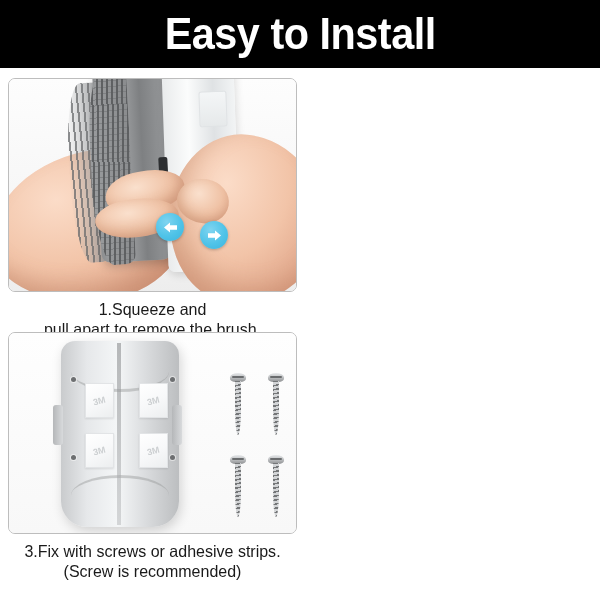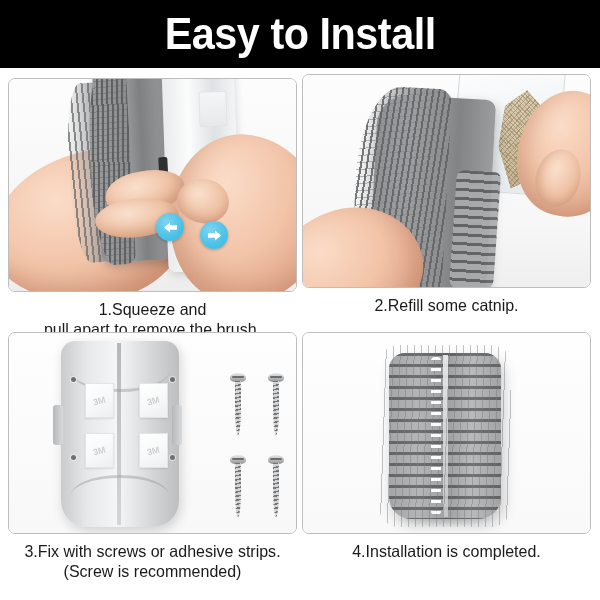--- a/index.html
+++ b/index.html
@@ -384,36 +384,20 @@
             <polygon points="14,6.5 8,1.5 8,4.3 1,4.3 1,8.7 8,8.7 8,11.5" fill="#ffffff"></polygon>
           </svg>
         </div>
       </div>
       <div class="caption">
         <span class="line">1.Squeeze and</span>
         <span class="line">pull apart to remove the brush.</span>
       </div>
     </div>
 
-    <div class="cell cell-2">
-      <div class="photo">
-        <div class="p2-bg"></div>
-        <div class="p2-bag"></div>
-        <div class="p2-catnip"></div>
-        <div class="p2-body"></div>
-        <div class="p2-bristles"></div>
-        <div class="p2-vents"></div>
-        <div class="skin p2-hand"></div>
-        <div class="skin p2-handR"></div>
-        <div class="skin-soft p2-thumb"></div>
-      </div>
-      <div class="caption">
-        <span class="line">2.Refill some catnip.</span>
-      </div>
-    </div>
 
     <div class="cell cell-3">
       <div class="photo">
         <div class="p3-bg"></div>
         <div class="p3-bracket"></div>
         <div class="p3-arc-top"></div>
         <div class="p3-arc-bottom"></div>
         <div class="p3-ridge"></div>
         <div class="p3-tab p3-tab-l"></div>
         <div class="p3-tab p3-tab-r"></div>
@@ -455,29 +439,15 @@
           <div class="screw-slot"></div>
           <div class="screw-shaft"></div>
         </div>
       </div>
       <div class="caption">
         <span class="line">3.Fix with screws or adhesive strips.</span>
         <span class="line">(Screw is recommended)</span>
       </div>
     </div>
 
-    <div class="cell cell-4">
-      <div class="photo">
-        <div class="p4-bg"></div>
-        <div class="p4-shadow"></div>
-        <div class="p4-body"></div>
-        <div class="p4-slats"></div>
-        <div class="p4-seam"></div>
-        <div class="p4-spikes"></div>
-        <div class="p4-dots"></div>
-      </div>
-      <div class="caption">
-        <span class="line">4.Installation is completed.</span>
-      </div>
-    </div>
 
   </div>
 </div>
 
 </body></html>

